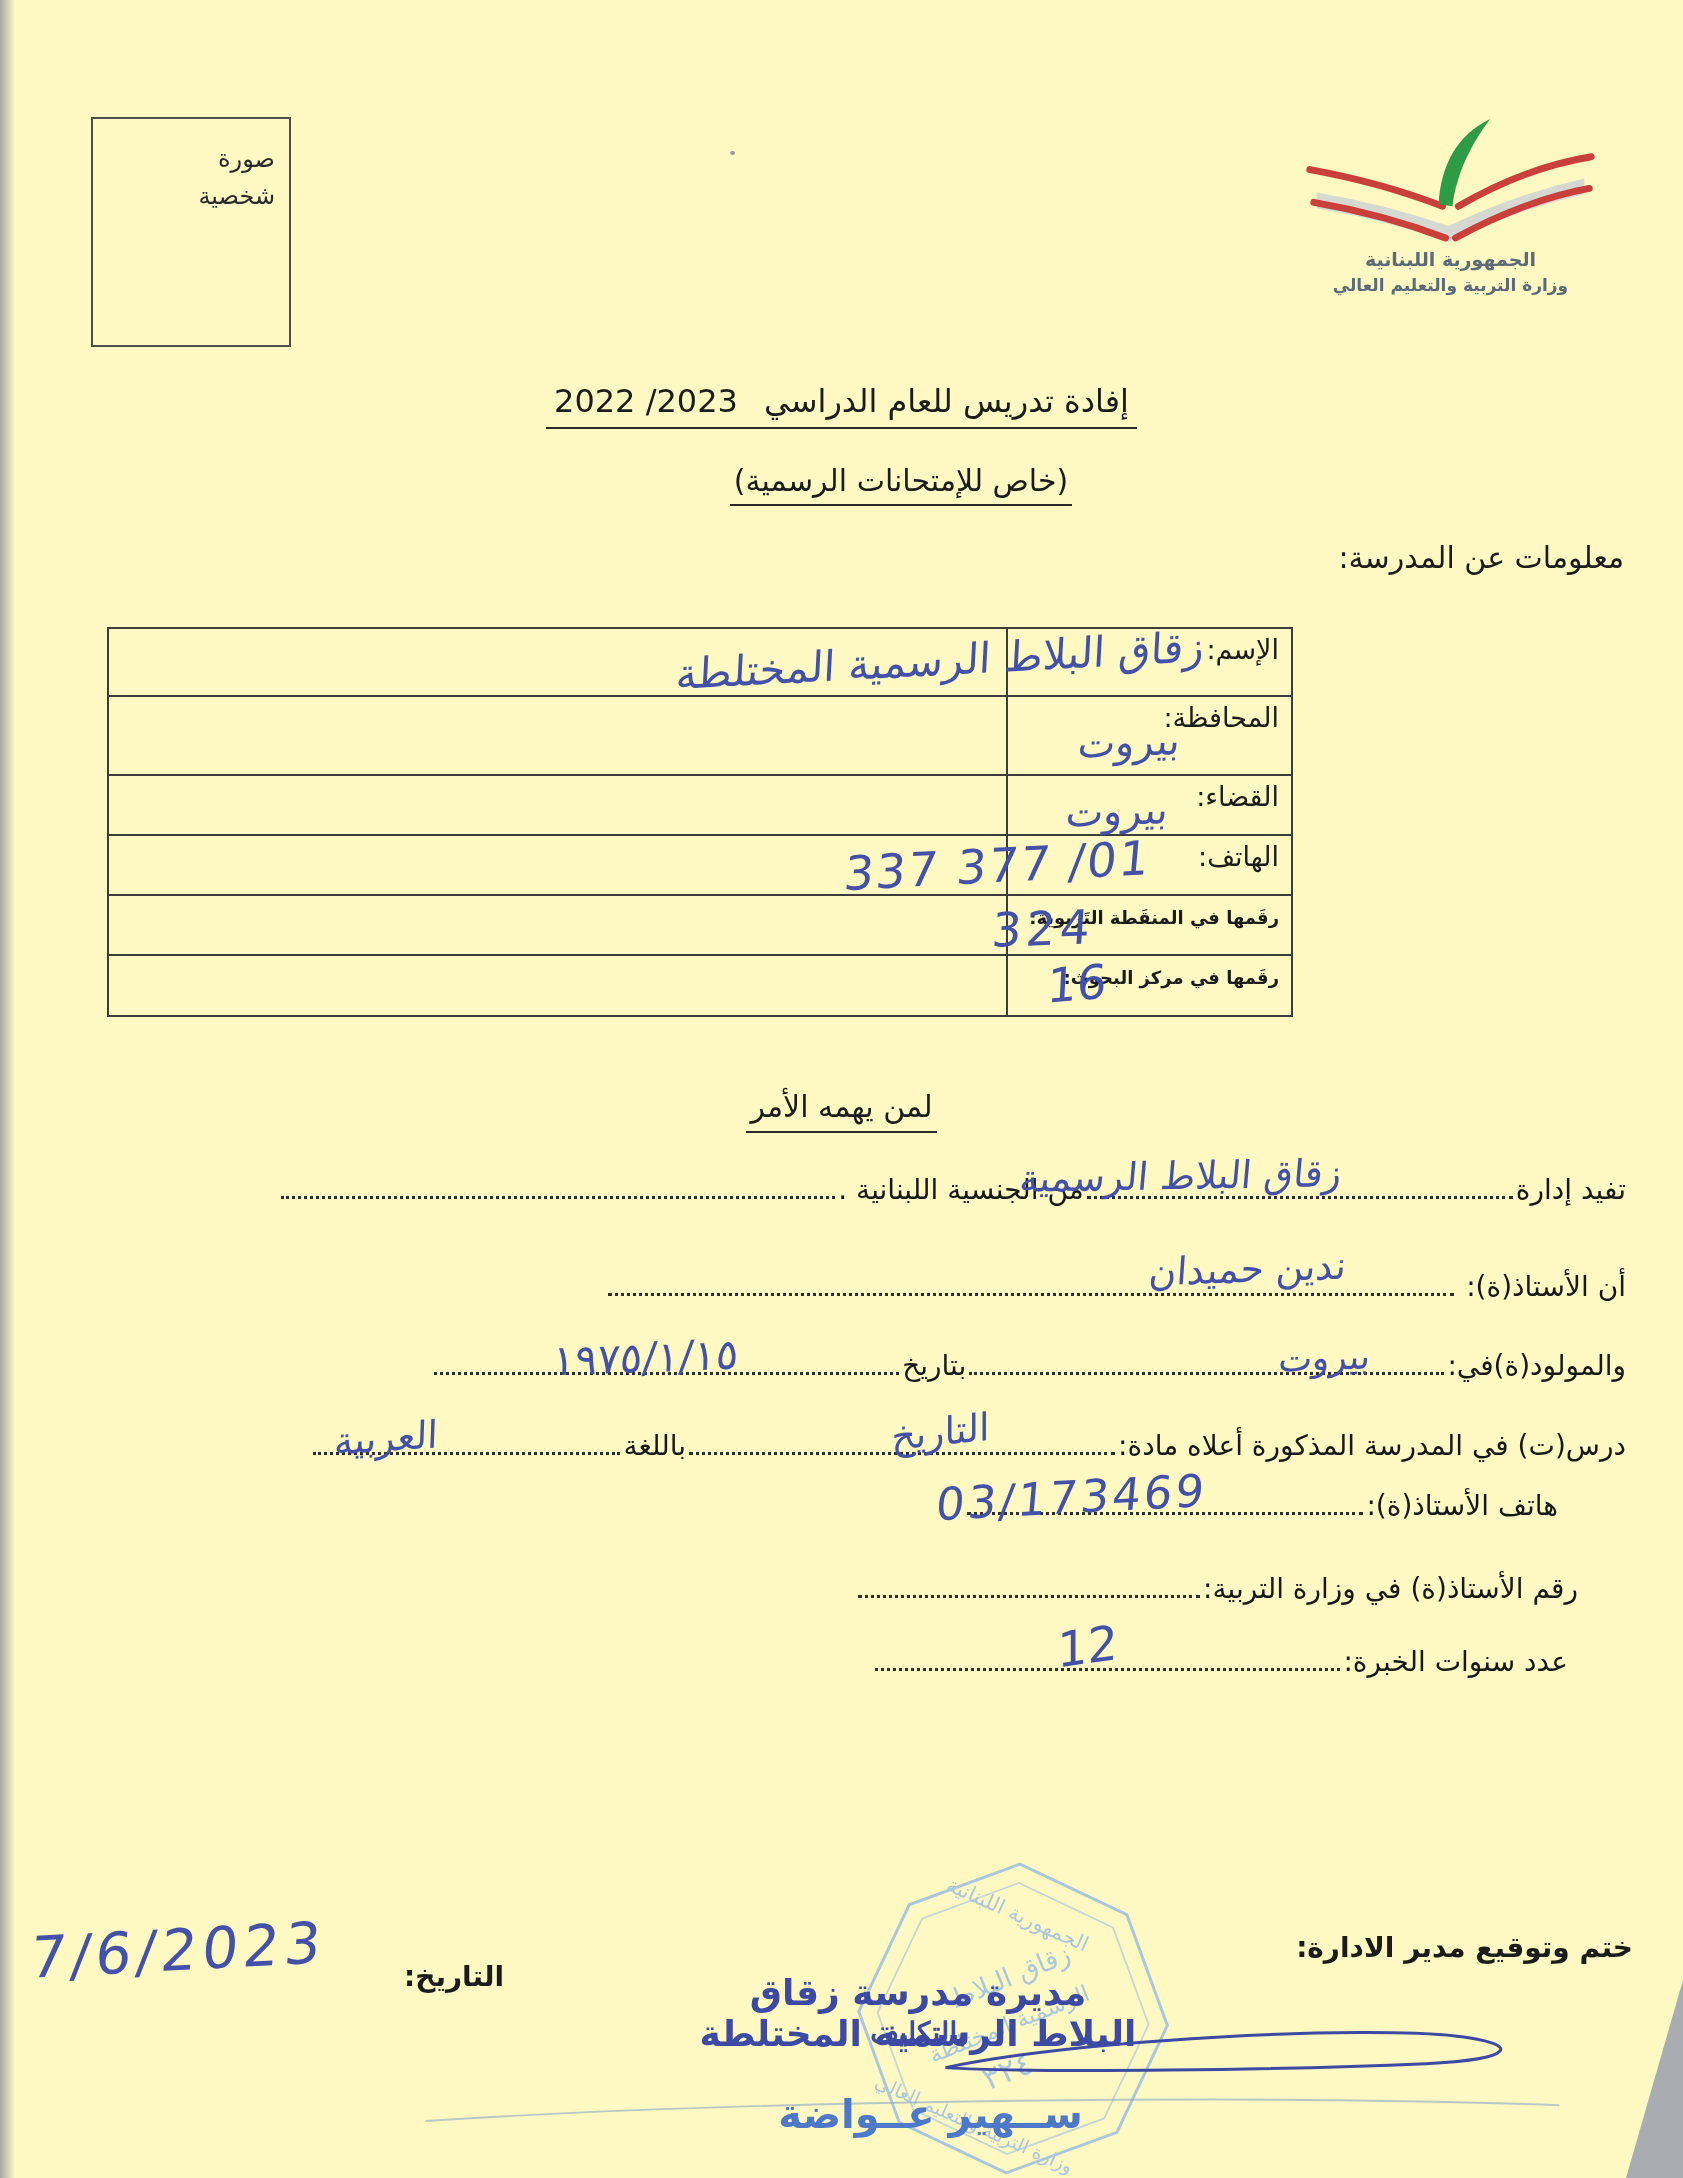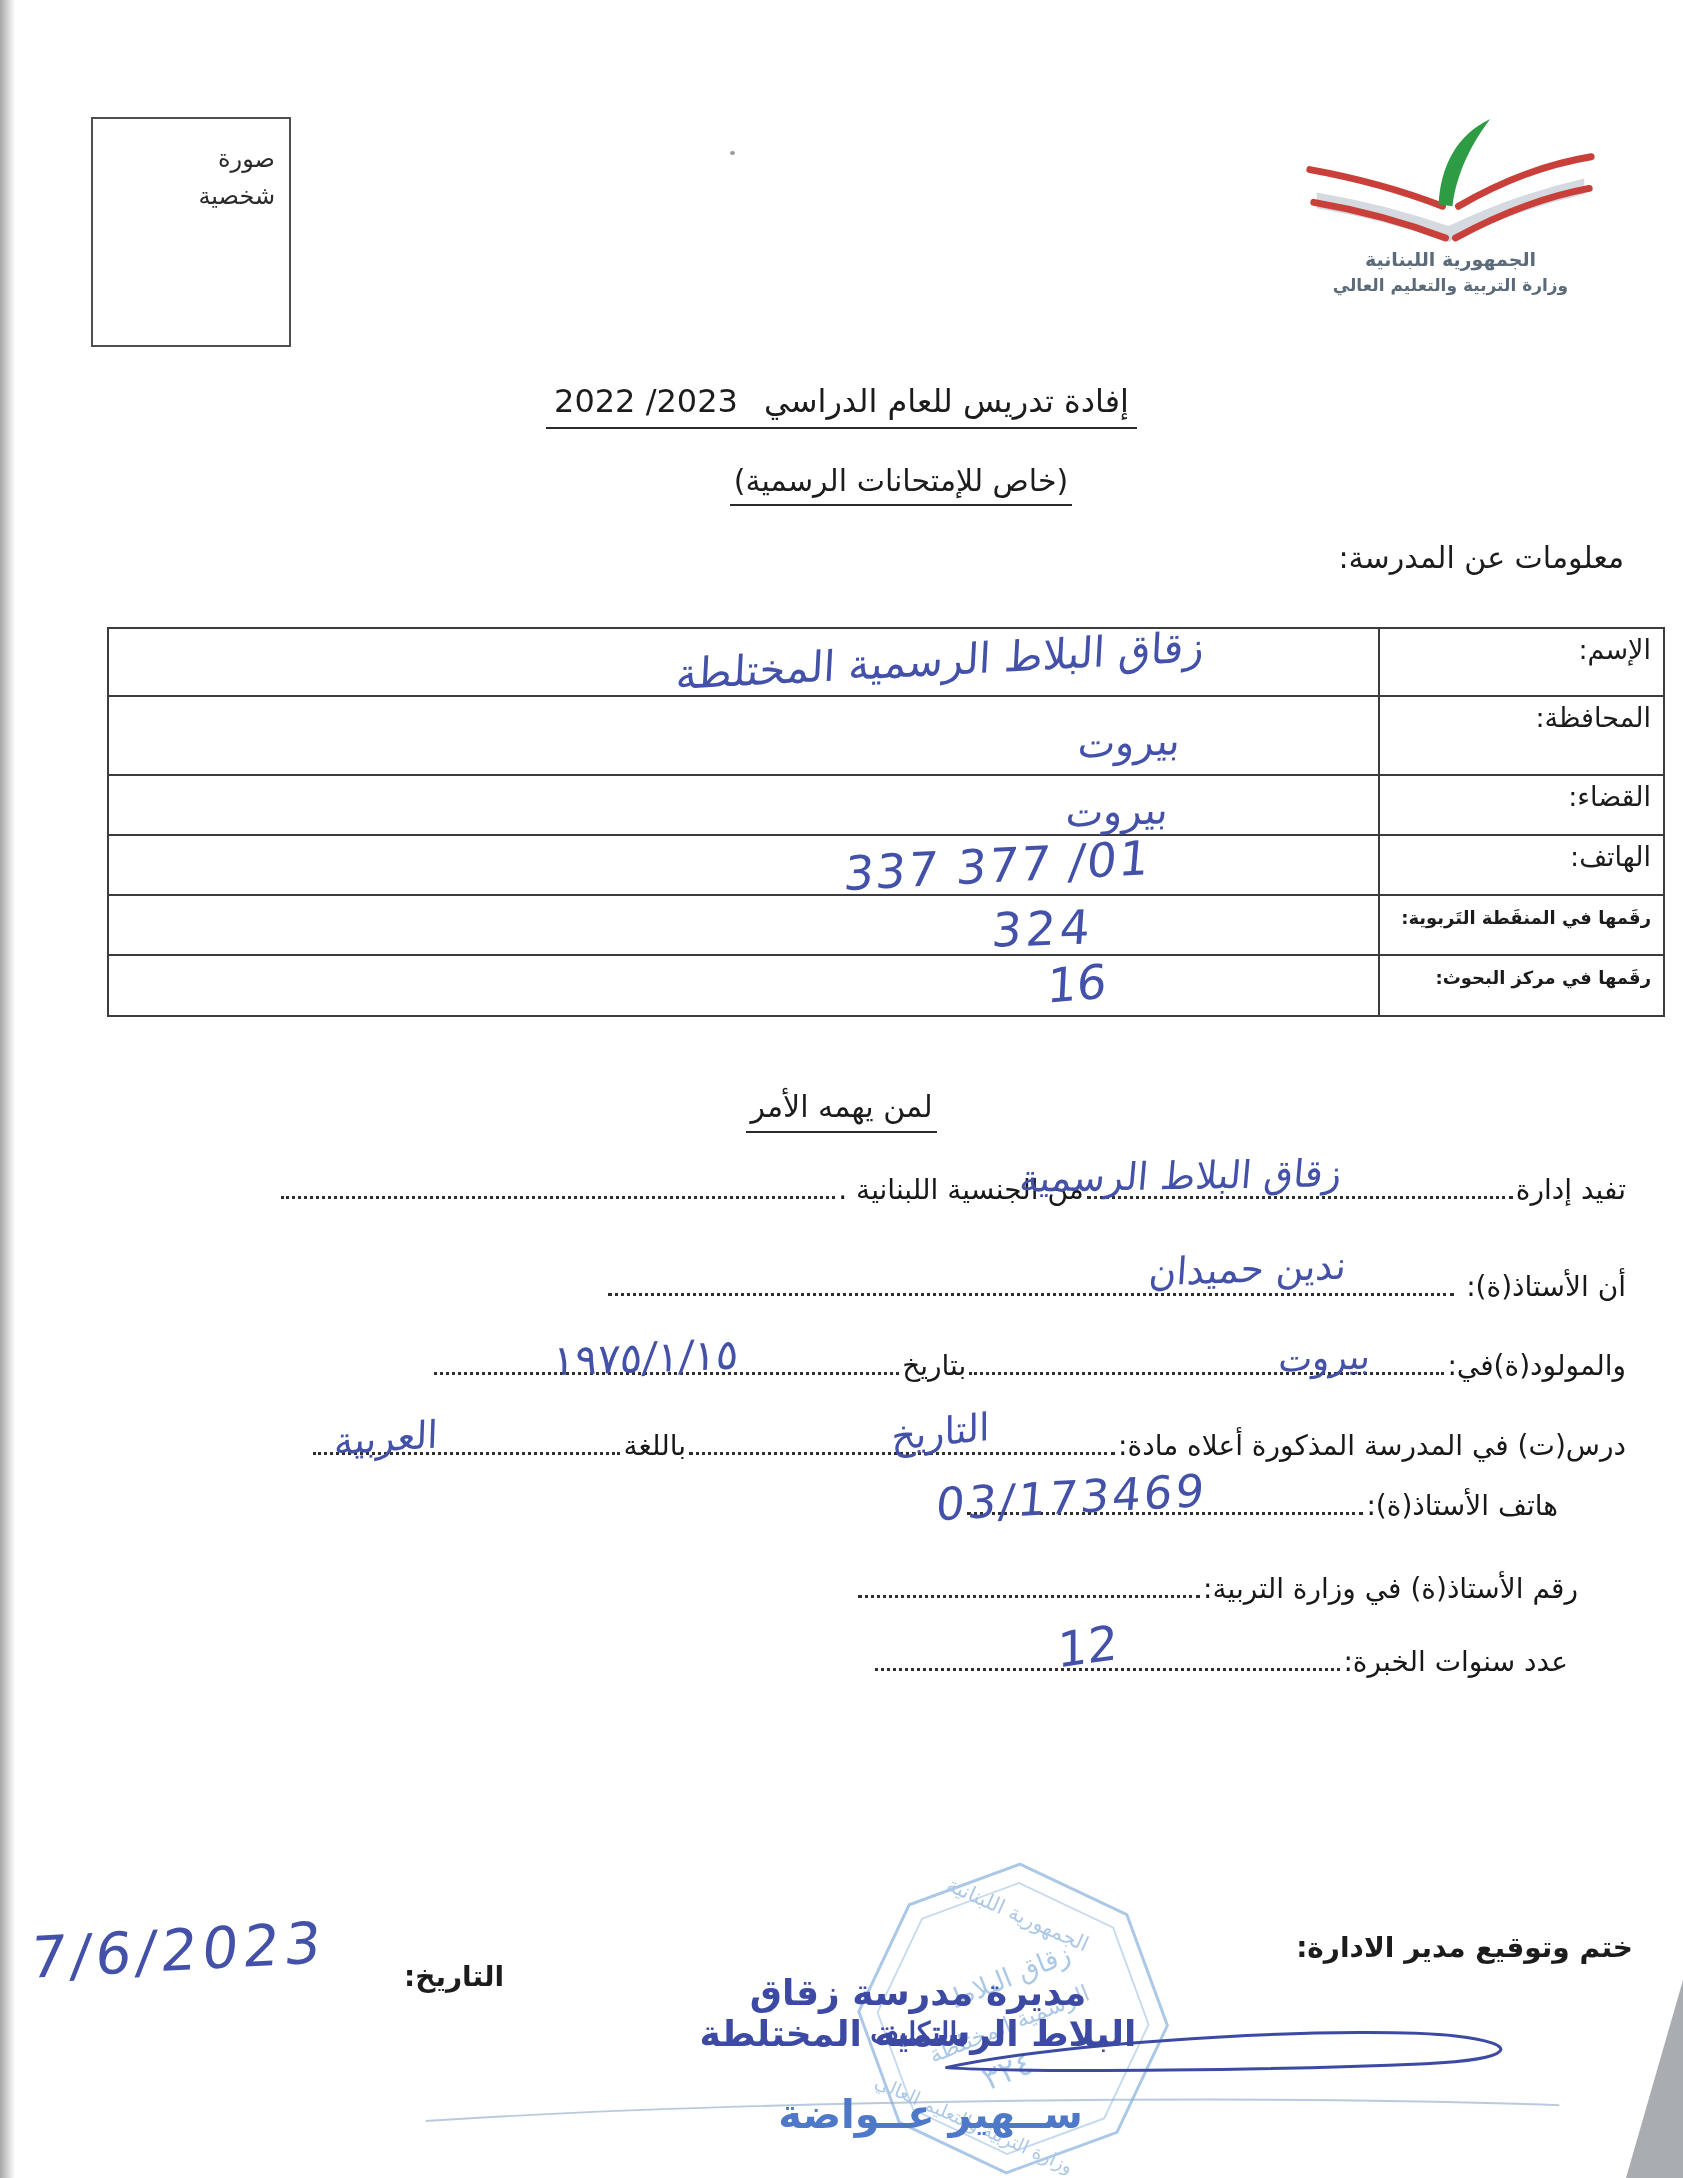--- a/index.html
+++ b/index.html
@@ -1,16 +1,16 @@
 <!DOCTYPE html>
 <html lang="ar"><head>
 <meta charset="utf-8">
 <style>
   html,body{margin:0;padding:0;background:#d9d9d9;}
-  .page{position:relative;width:1683px;height:2178px;background:#ffffff;overflow:hidden;
+  .page{position:relative;width:1683px;height:2178px;background:#fef9c3;overflow:hidden;
         font-family:"DejaVu Sans",sans-serif;color:#1c1c1c;}
   
   .edge-left{position:absolute;left:0;top:0;width:15px;height:100%;
              background:linear-gradient(to right,#a6a6a6,rgba(240,240,240,0));}
   .corner-br{position:absolute;right:0;bottom:0;width:57px;height:198px;background:#a9adb2;
              clip-path:polygon(100% 0,100% 100%,0 100%);}
   .spk{position:absolute;background:#9a9a9a;border-radius:50%;}
   
   .photo-box{position:absolute;left:91px;top:117px;width:196px;height:226px;border:2px solid #4f4f4f;}
   .photo-box .txt{position:absolute;top:22px;right:14px;text-align:right;font-size:24px;color:#2a2a2a;
@@ -23,21 +23,21 @@
   
   .title{position:absolute;top:382px;left:0;right:0;text-align:center;font-size:32px;direction:rtl;}
   .title .inner{display:inline-block;border-bottom:2.5px solid #2a2a2a;padding:0 8px 7px;}
   .title .year{margin-right:16px;}
   .subtitle{position:absolute;top:463px;left:119px;right:0;text-align:center;font-size:30px;direction:rtl;}
   .subtitle .inner{display:inline-block;border-bottom:2.5px solid #2a2a2a;padding:0 4px 6px;}
   .sec1{position:absolute;top:540px;right:59px;font-size:30px;direction:rtl;}
   .sec2{position:absolute;top:1089px;left:0;right:0;text-align:center;font-size:30px;direction:rtl;}
   .sec2 .inner{display:inline-block;border-bottom:2.5px solid #2a2a2a;padding:0 4px 7px;}
   
-  .tbl{position:absolute;left:107px;top:627px;width:1558px;border-collapse:collapse;direction:rtl;
+  .tbl{position:absolute;left:107px;top:627px;width:1186px;border-collapse:collapse;direction:rtl;
        table-layout:fixed;}
   .tbl td{border:2px solid #3c3c3c;vertical-align:top;padding:5px 12px 0 6px;}
   .tbl td.lbl{font-size:27px;}
   .tbl td.lbl.small{font-size:18px;font-weight:bold;padding-top:11px;}
   
   .hand{position:absolute;color:#4352a8;direction:rtl;white-space:nowrap;
         transform:rotate(-2deg) skewX(-6deg);}
   .h-name{left:648px;top:636px;width:584px;text-align:center;font-size:42px;transform:rotate(-3deg) skewX(-6deg);}
   .h-gov{left:1030px;top:719px;width:198px;text-align:center;font-size:40px;}
   .h-dist{left:1018px;top:788px;width:198px;text-align:center;font-size:40px;}

